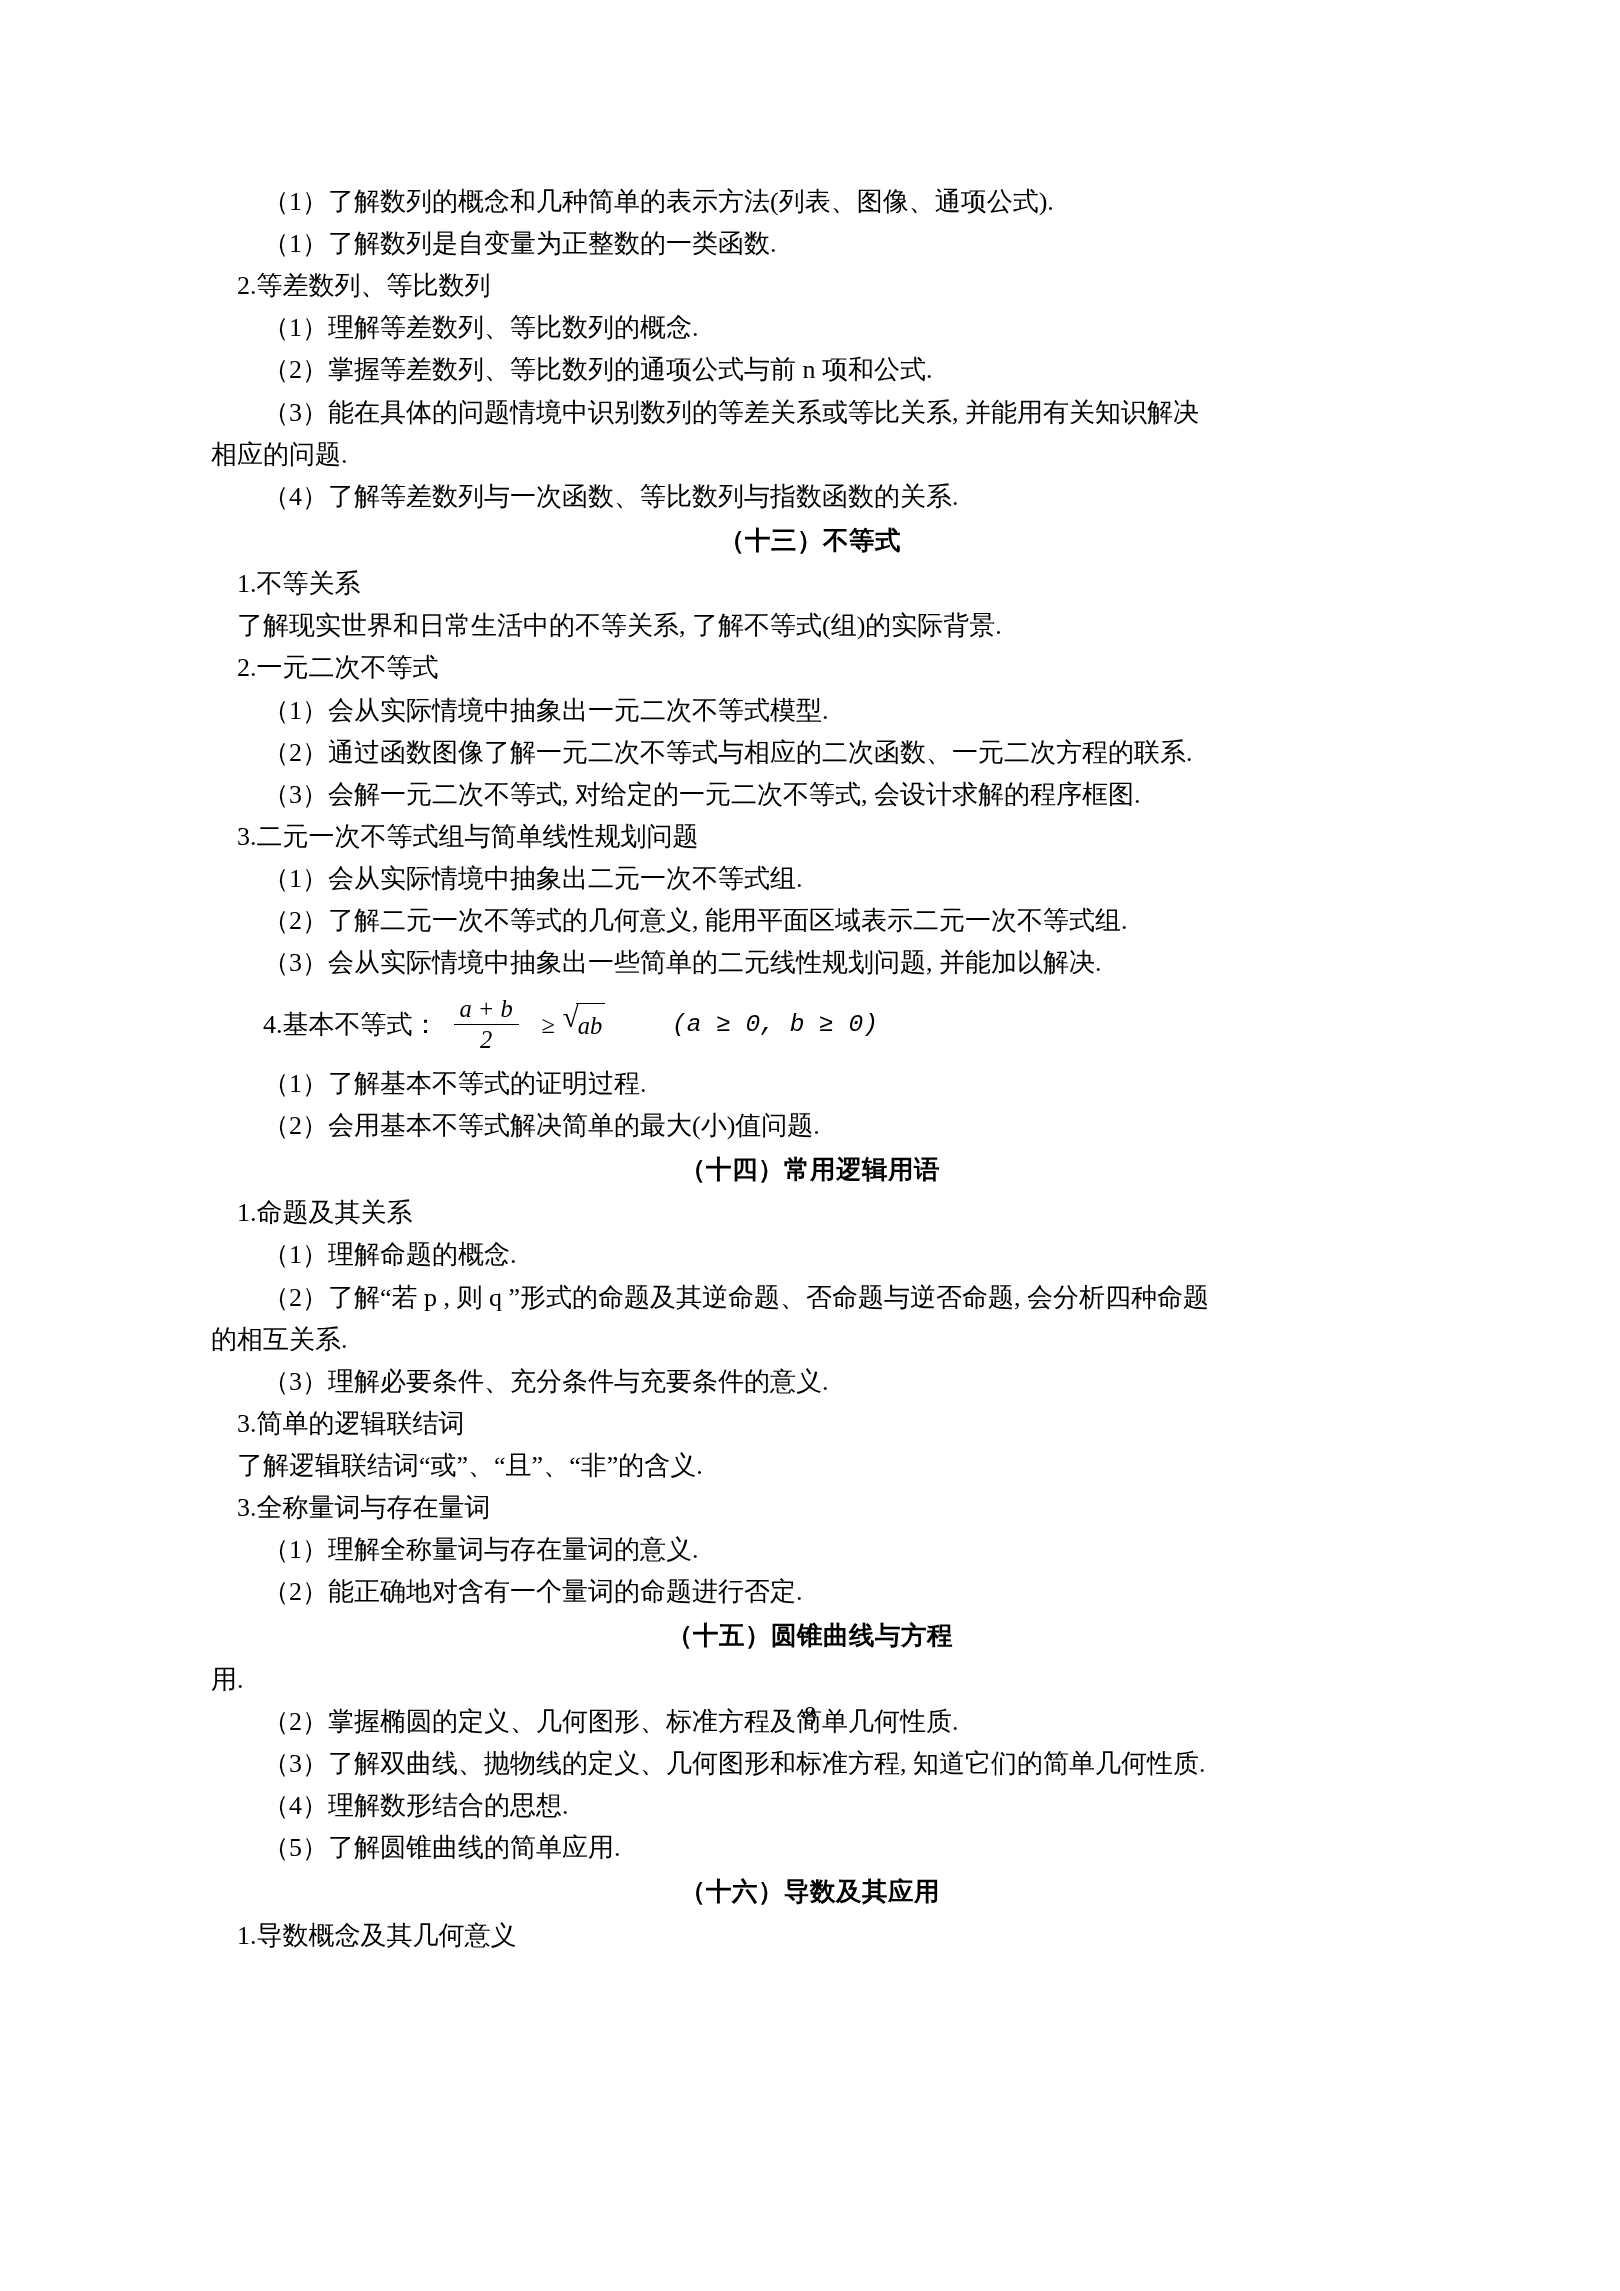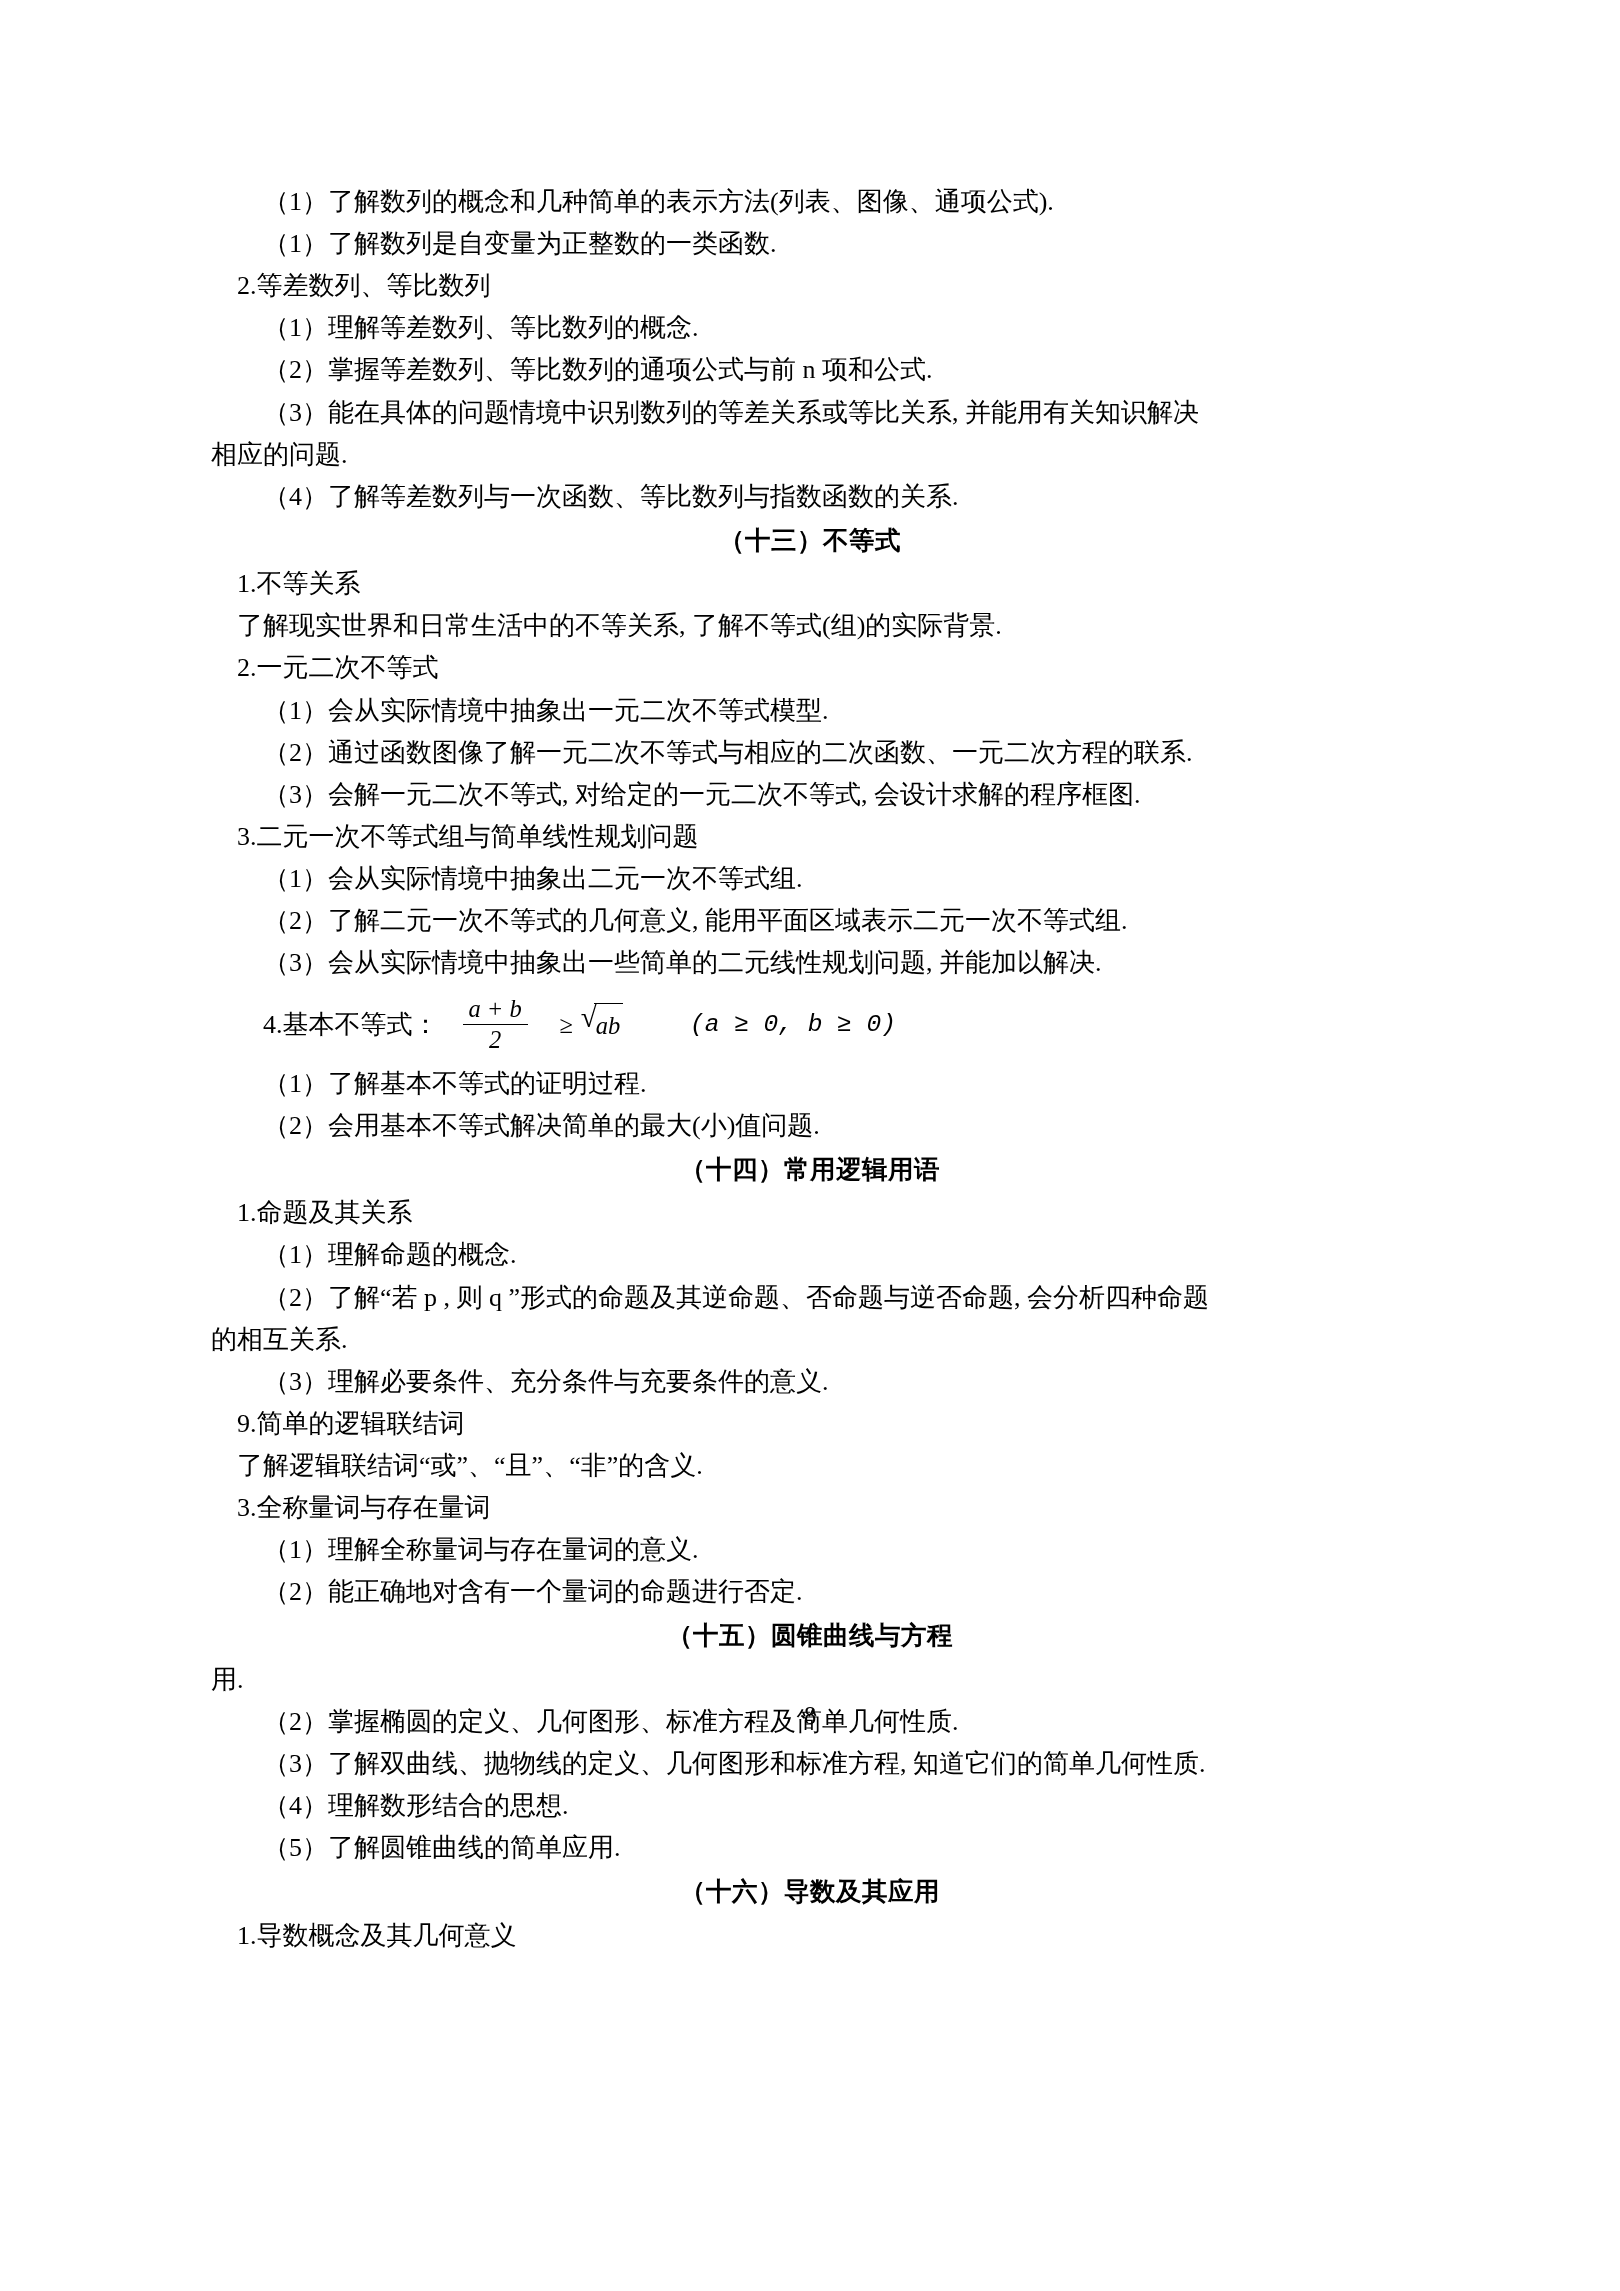--- a/index.html
+++ b/index.html
@@ -53,21 +53,21 @@
     margin-bottom: 7.8px;
     padding-left: 2em;
     font-size: 26px;
     min-height: 61px;
   }
   .frac {
     display: inline-flex;
     flex-direction: column;
     align-items: center;
     vertical-align: middle;
-    margin: 0 24px;
+    margin: 0 15px;
     font-style: italic;
     font-size: 24.5px;
     line-height: 1.15;
   }
   .frac .num {
     padding: 0 5.9px 1px 5.9px;
   }
   .frac .den {
     border-top: 1.3px solid #000;
     padding: 1px 5.9px 0 5.9px;
@@ -155,21 +155,21 @@
     <p class="ind2">（1）了解基本不等式的证明过程.</p>
     <p class="ind2">（2）会用基本不等式解决简单的最大(小)值问题.</p>
 
     <p class="center-head">（十四）常用逻辑用语</p>
 
     <p class="ind1">1.命题及其关系</p>
     <p class="ind2">（1）理解命题的概念.</p>
     <p class="ind2">（2）了解“若 p , 则 q ”形式的命题及其逆命题、否命题与逆否命题, 会分析四种命题</p>
     <p class="ind0">的相互关系.</p>
     <p class="ind2">（3）理解必要条件、充分条件与充要条件的意义.</p>
-    <p class="ind1">9.简单的逻辑联结词</p>
+    <p class="ind1">3.简单的逻辑联结词</p>
     <p class="ind1">了解逻辑联结词“或”、“且”、“非”的含义.</p>
     <p class="ind1">3.全称量词与存在量词</p>
     <p class="ind2">（1）理解全称量词与存在量词的意义.</p>
     <p class="ind2">（2）能正确地对含有一个量词的命题进行否定.</p>
 
     <p class="center-head">（十五）圆锥曲线与方程</p>
 
     <p class="ind0">用.</p>
     <p class="ind2">（2）掌握椭圆的定义、几何图形、标准方程及简单几何性质.</p>
     <p class="ind2">（3）了解双曲线、抛物线的定义、几何图形和标准方程, 知道它们的简单几何性质.</p>

